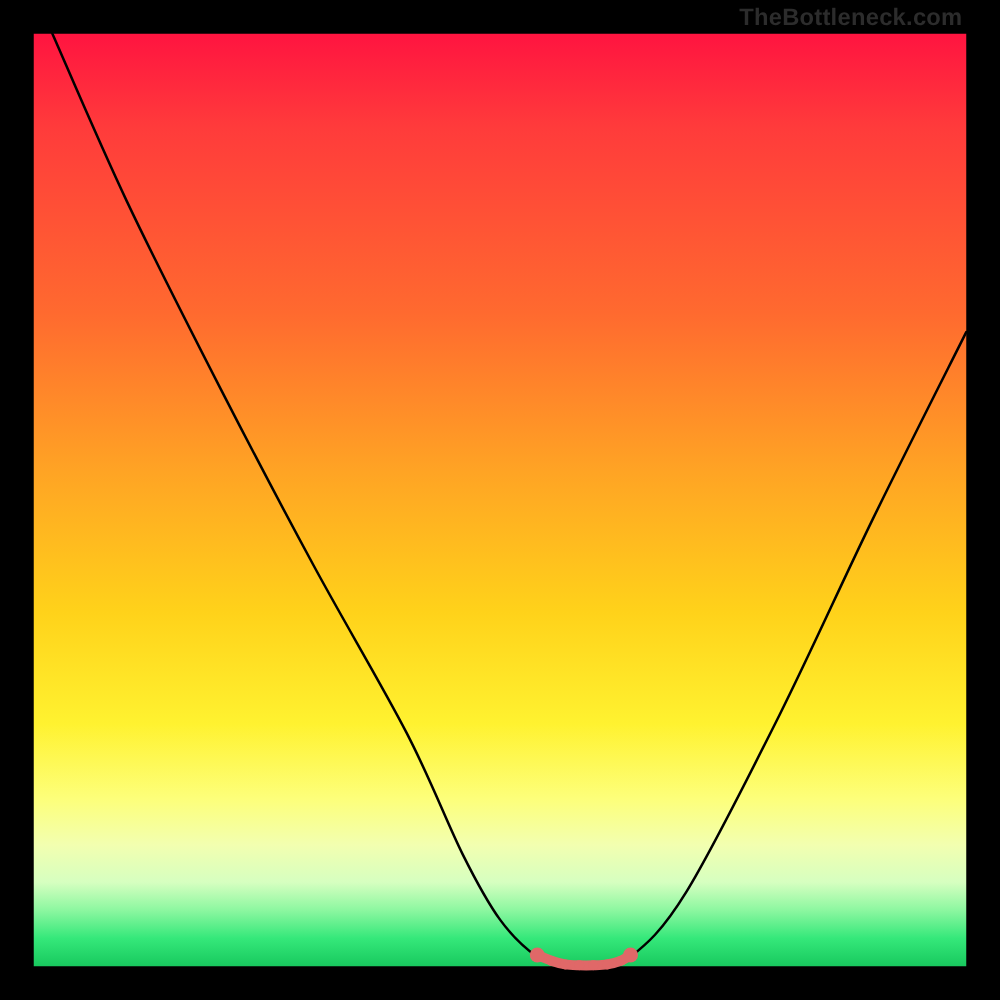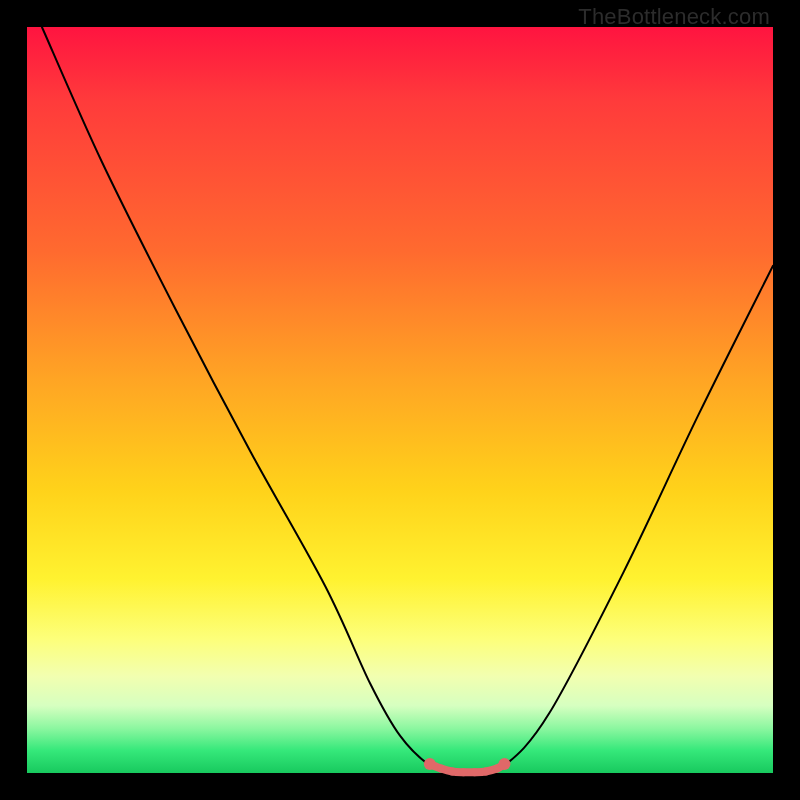--- a/index.html
+++ b/index.html
@@ -40,22 +40,22 @@
       #8cf7a0 94%,
       #35e87a 97%,
       #18c95e 100%
     );
   }
   .watermark {
     position: absolute;
     top: 4px;
     right: 30px;
     color: #2c2c2c;
-    font-size: 22px;
-    font-weight: 400;
+    font-size: 19px;
+    font-weight: 700;
     letter-spacing: 0.2px;
   }
   svg.curve {
     position: absolute;
     left: 27px;
     top: 27px;
     width: 746px;
     height: 746px;
     overflow: visible;
   }

